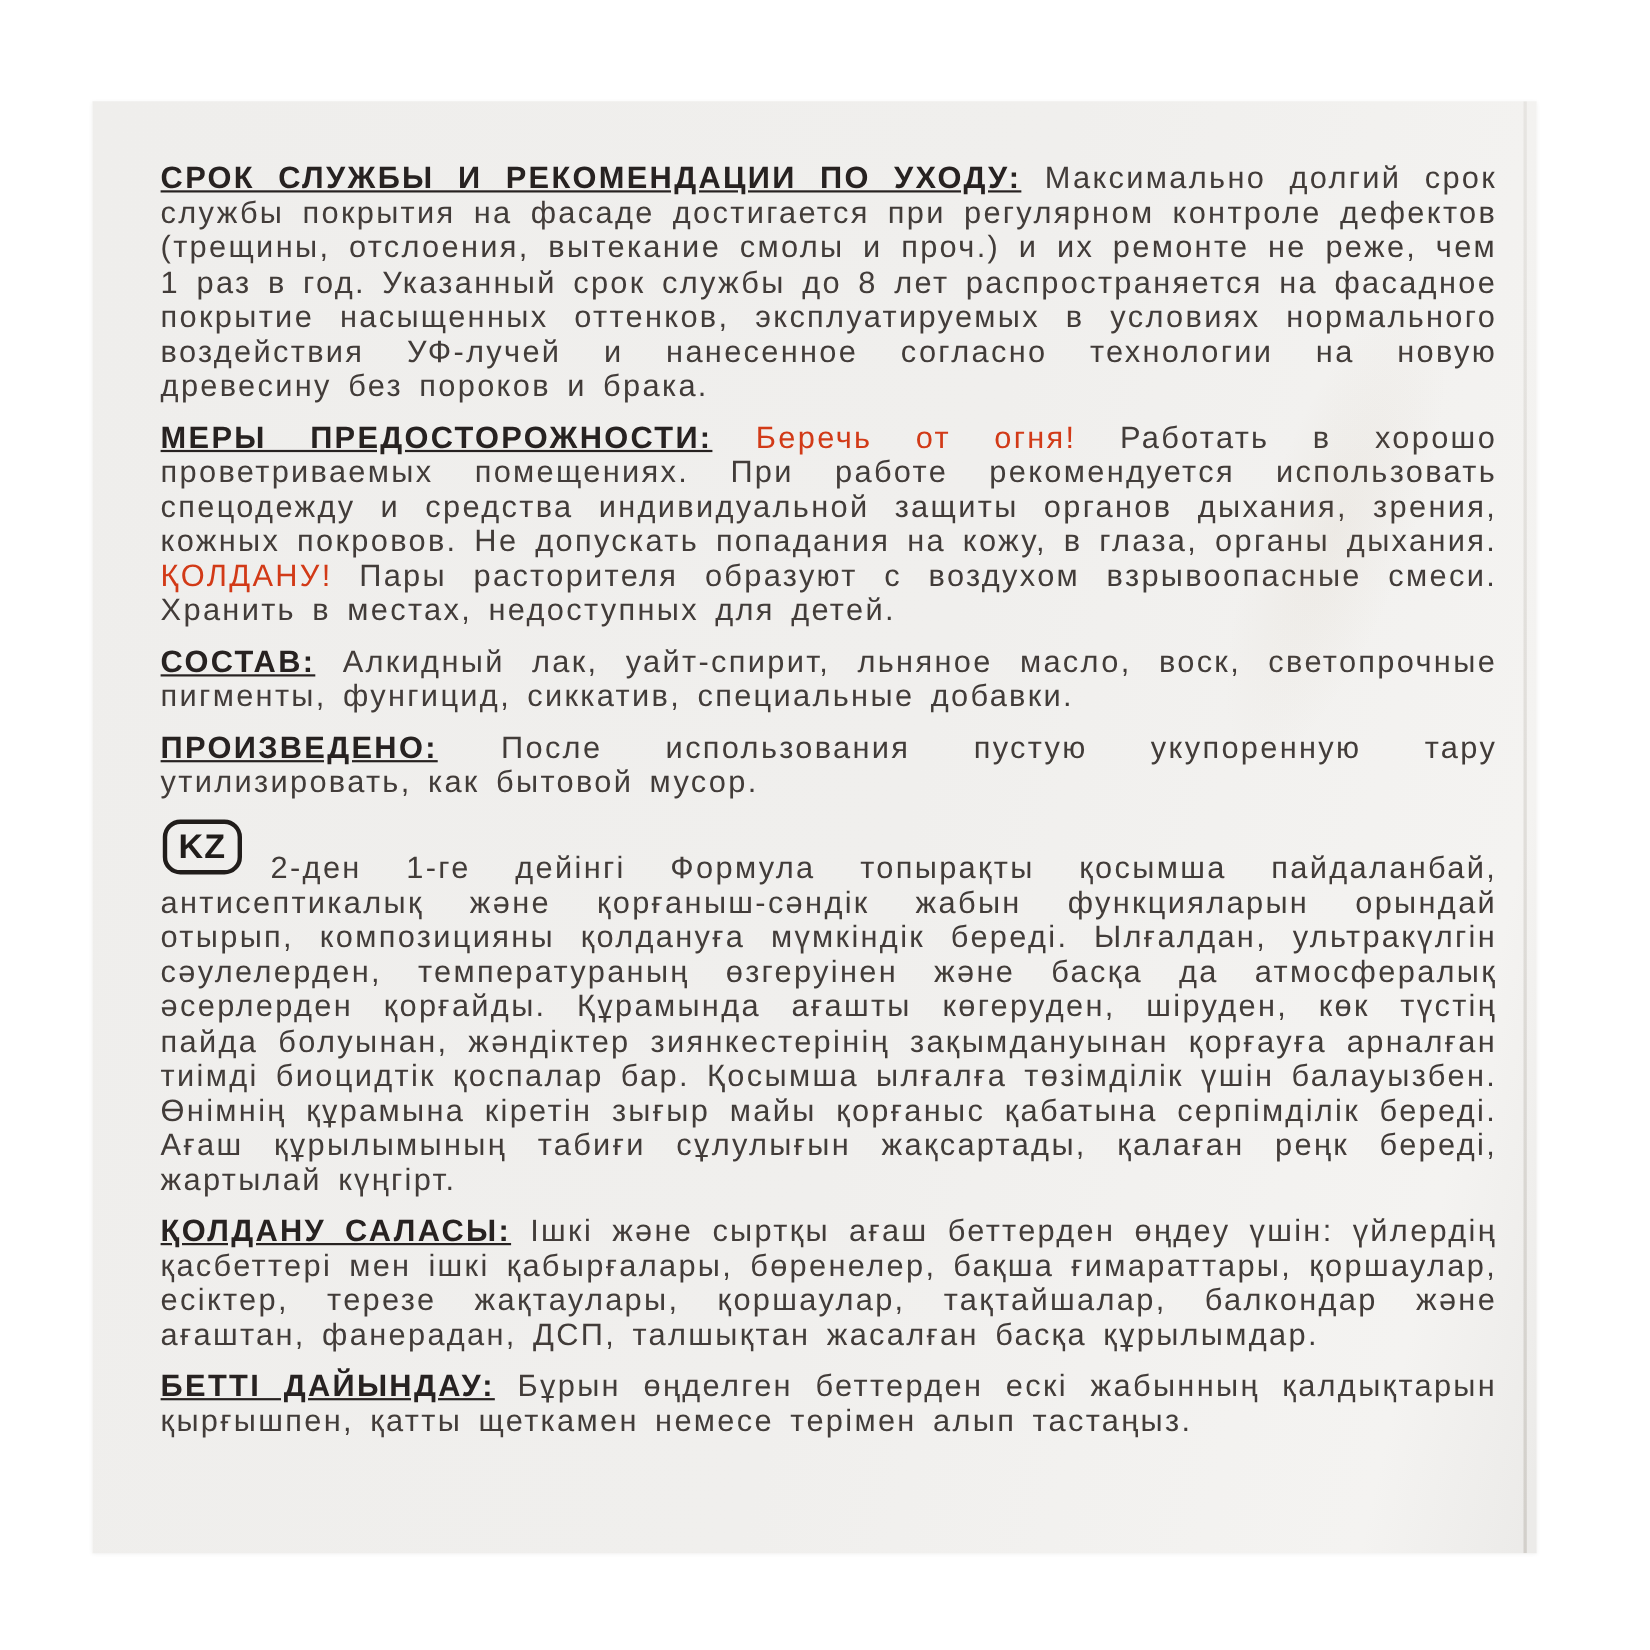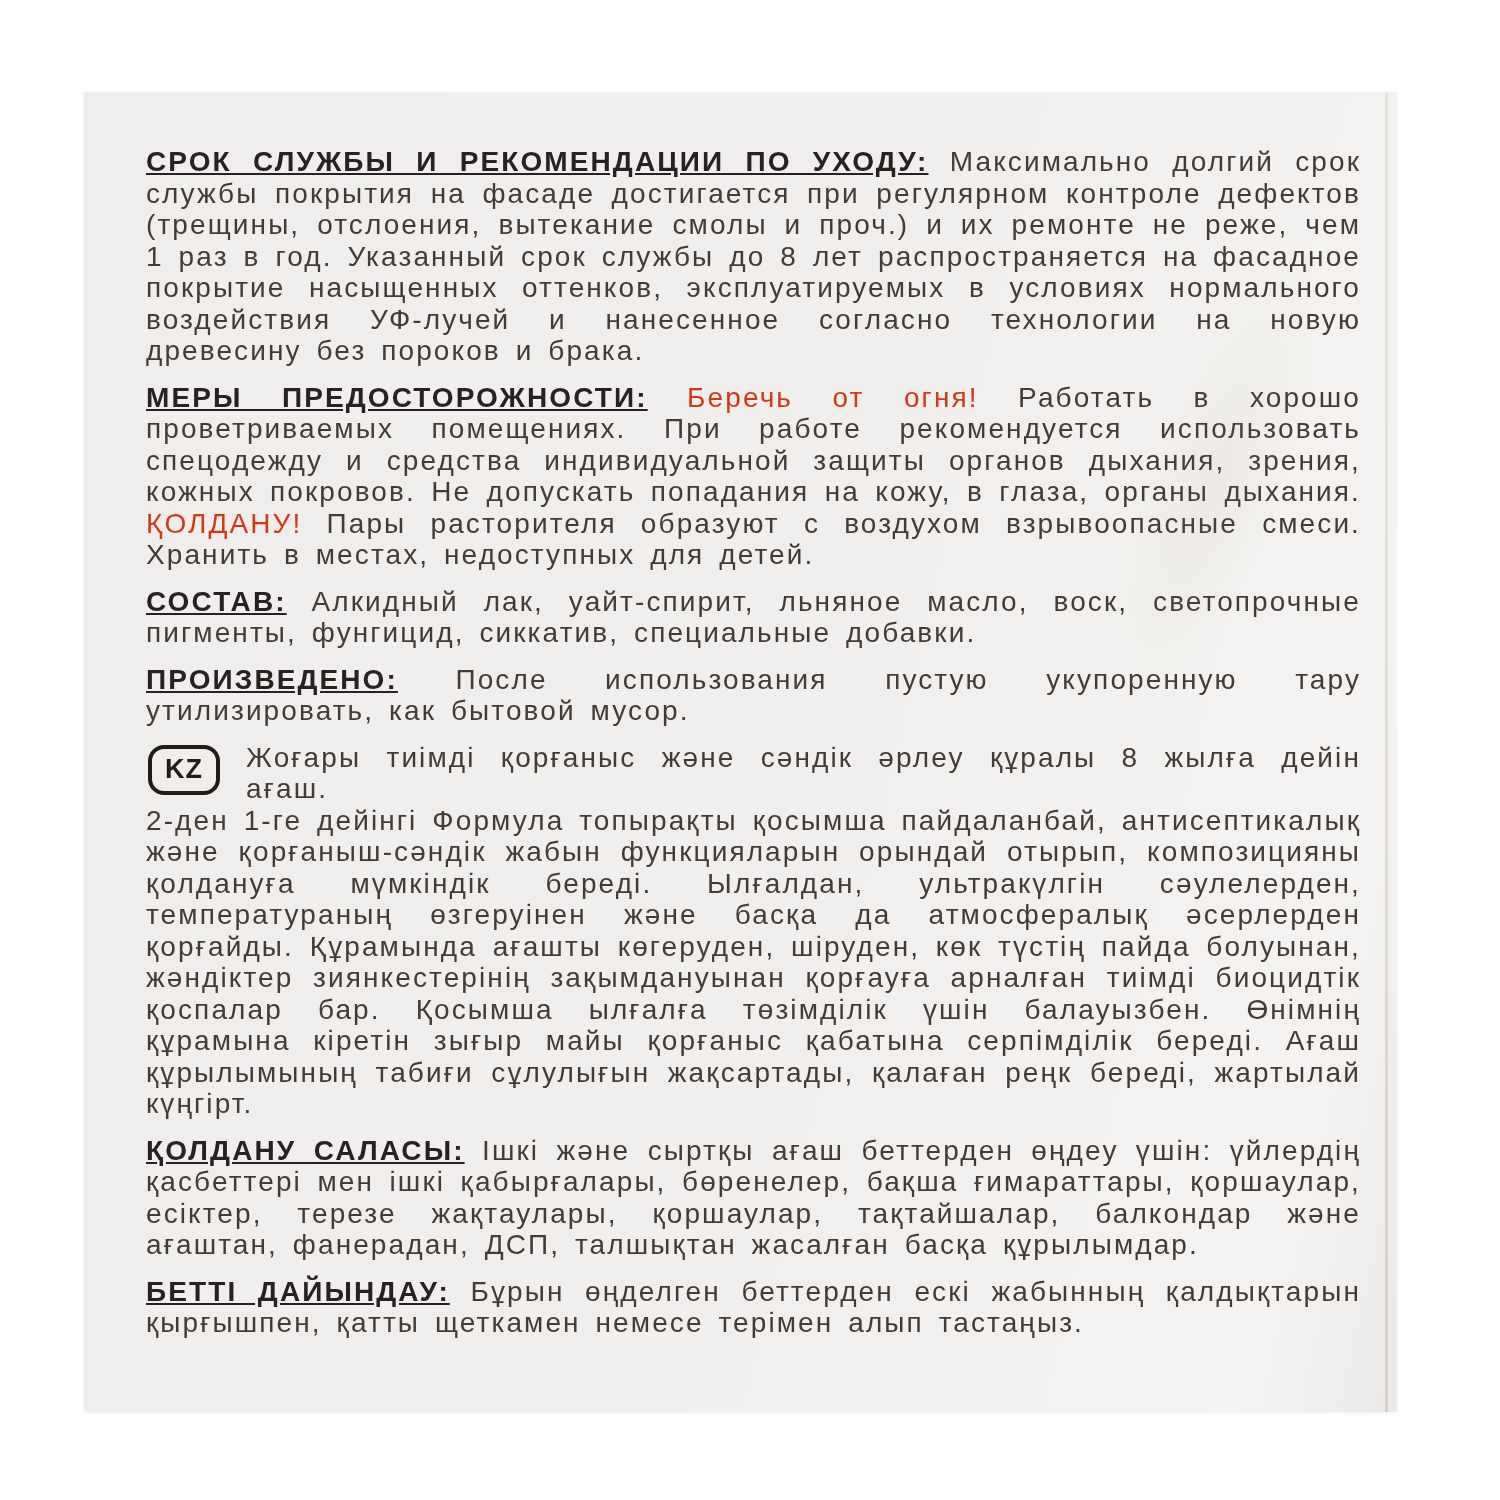--- a/index.html
+++ b/index.html
@@ -65,21 +65,21 @@
     color: #d23a17;
   }
   .kz-badge {
     float: left;
     box-sizing: border-box;
     width: 72px;
     height: 50px;
     margin: 3px 26px 6px 2px;
     border: 4px solid #211d1b;
     border-radius: 16px;
-    font-size: 27px;
+    font-size: 31px;
     font-weight: 700;
     line-height: 41px;
     letter-spacing: 1px;
     text-align: center;
     color: #211d1b;
   }
 </style>
 </head>
 <body>
 
@@ -106,21 +106,20 @@
     </p>
 
     <p class="para">
       <b class="hd">ПРОИЗВЕДЕНО:</b>
       <span>После использования пустую укупоренную тару утилизировать, как бытовой мусор.</span>
     </p>
 
 
     <p class="para">
       <span class="kz-badge">KZ</span>
-      <span>Жоғары тиімді қорғаныс және сәндік әрлеу құралы 8 жылға дейін ағаш.</span>
       <br>
       <span>2-ден 1-ге дейінгі Формула топырақты қосымша пайдаланбай, антисептикалық және қорғаныш-сәндік жабын функцияларын орындай отырып, композицияны қолдануға мүмкіндік береді. Ылғалдан, ультракүлгін сәулелерден, температураның өзгеруінен және басқа да атмосфералық әсерлерден қорғайды. Құрамында ағашты көгеруден, шіруден, көк түстің пайда болуынан, жәндіктер зиянкестерінің зақымдануынан қорғауға арналған тиімді биоцидтік қоспалар бар. Қосымша ылғалға төзімділік үшін балауызбен. Өнімнің құрамына кіретін зығыр майы қорғаныс қабатына серпімділік береді. Ағаш құрылымының табиғи сұлулығын жақсартады, қалаған реңк береді, жартылай күңгірт.</span>
     </p>
 
     <p class="para">
       <b class="hd">ҚОЛДАНУ САЛАСЫ:</b>
       <span>Ішкі және сыртқы ағаш беттерден өңдеу үшін: үйлердің қасбеттері мен ішкі қабырғалары, бөренелер, бақша ғимараттары, қоршаулар, есіктер, терезе жақтаулары, қоршаулар, тақтайшалар, балкондар және ағаштан, фанерадан, ДСП, талшықтан жасалған басқа құрылымдар.</span>
     </p>
 
     <p class="para">

